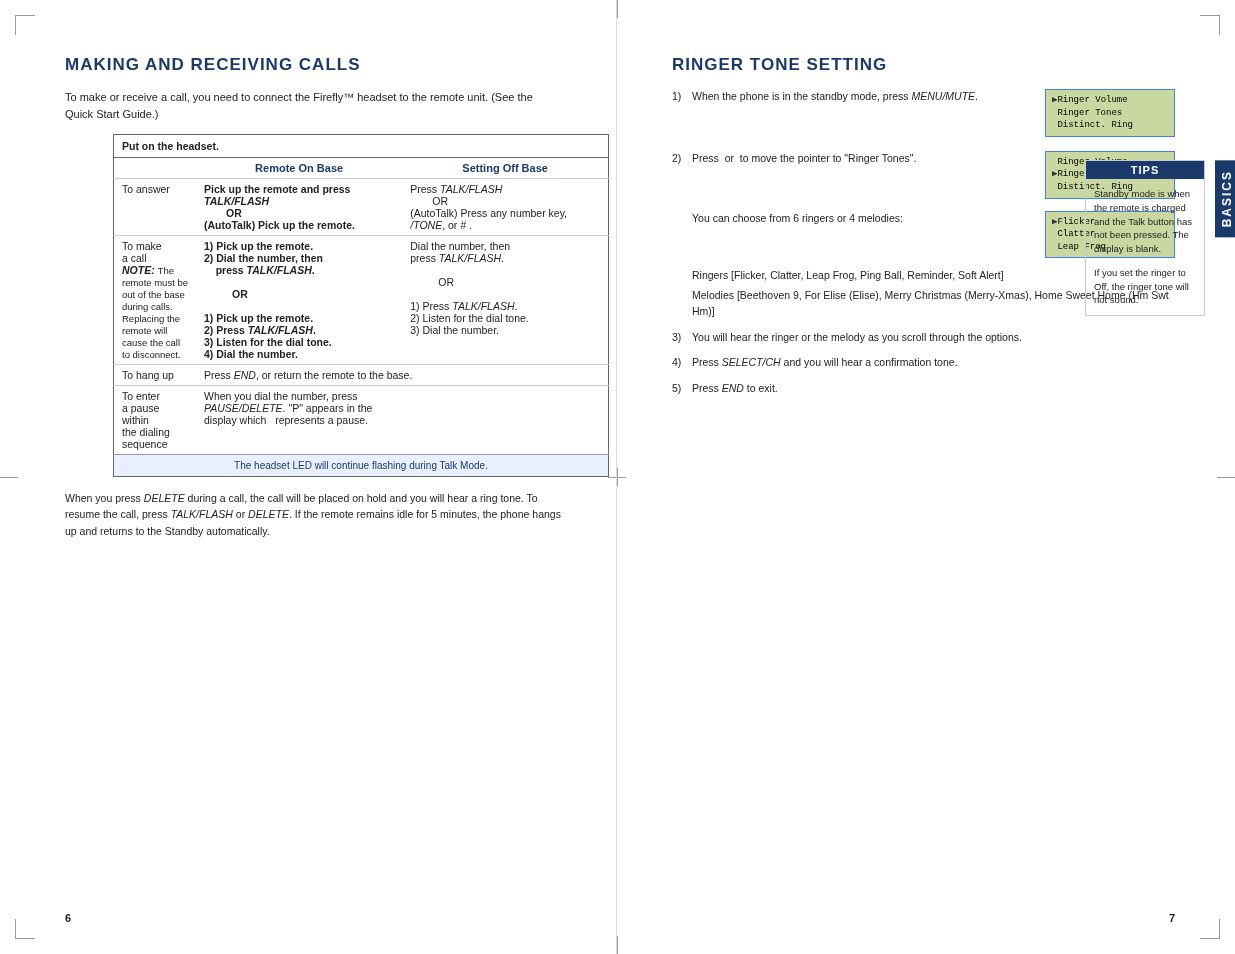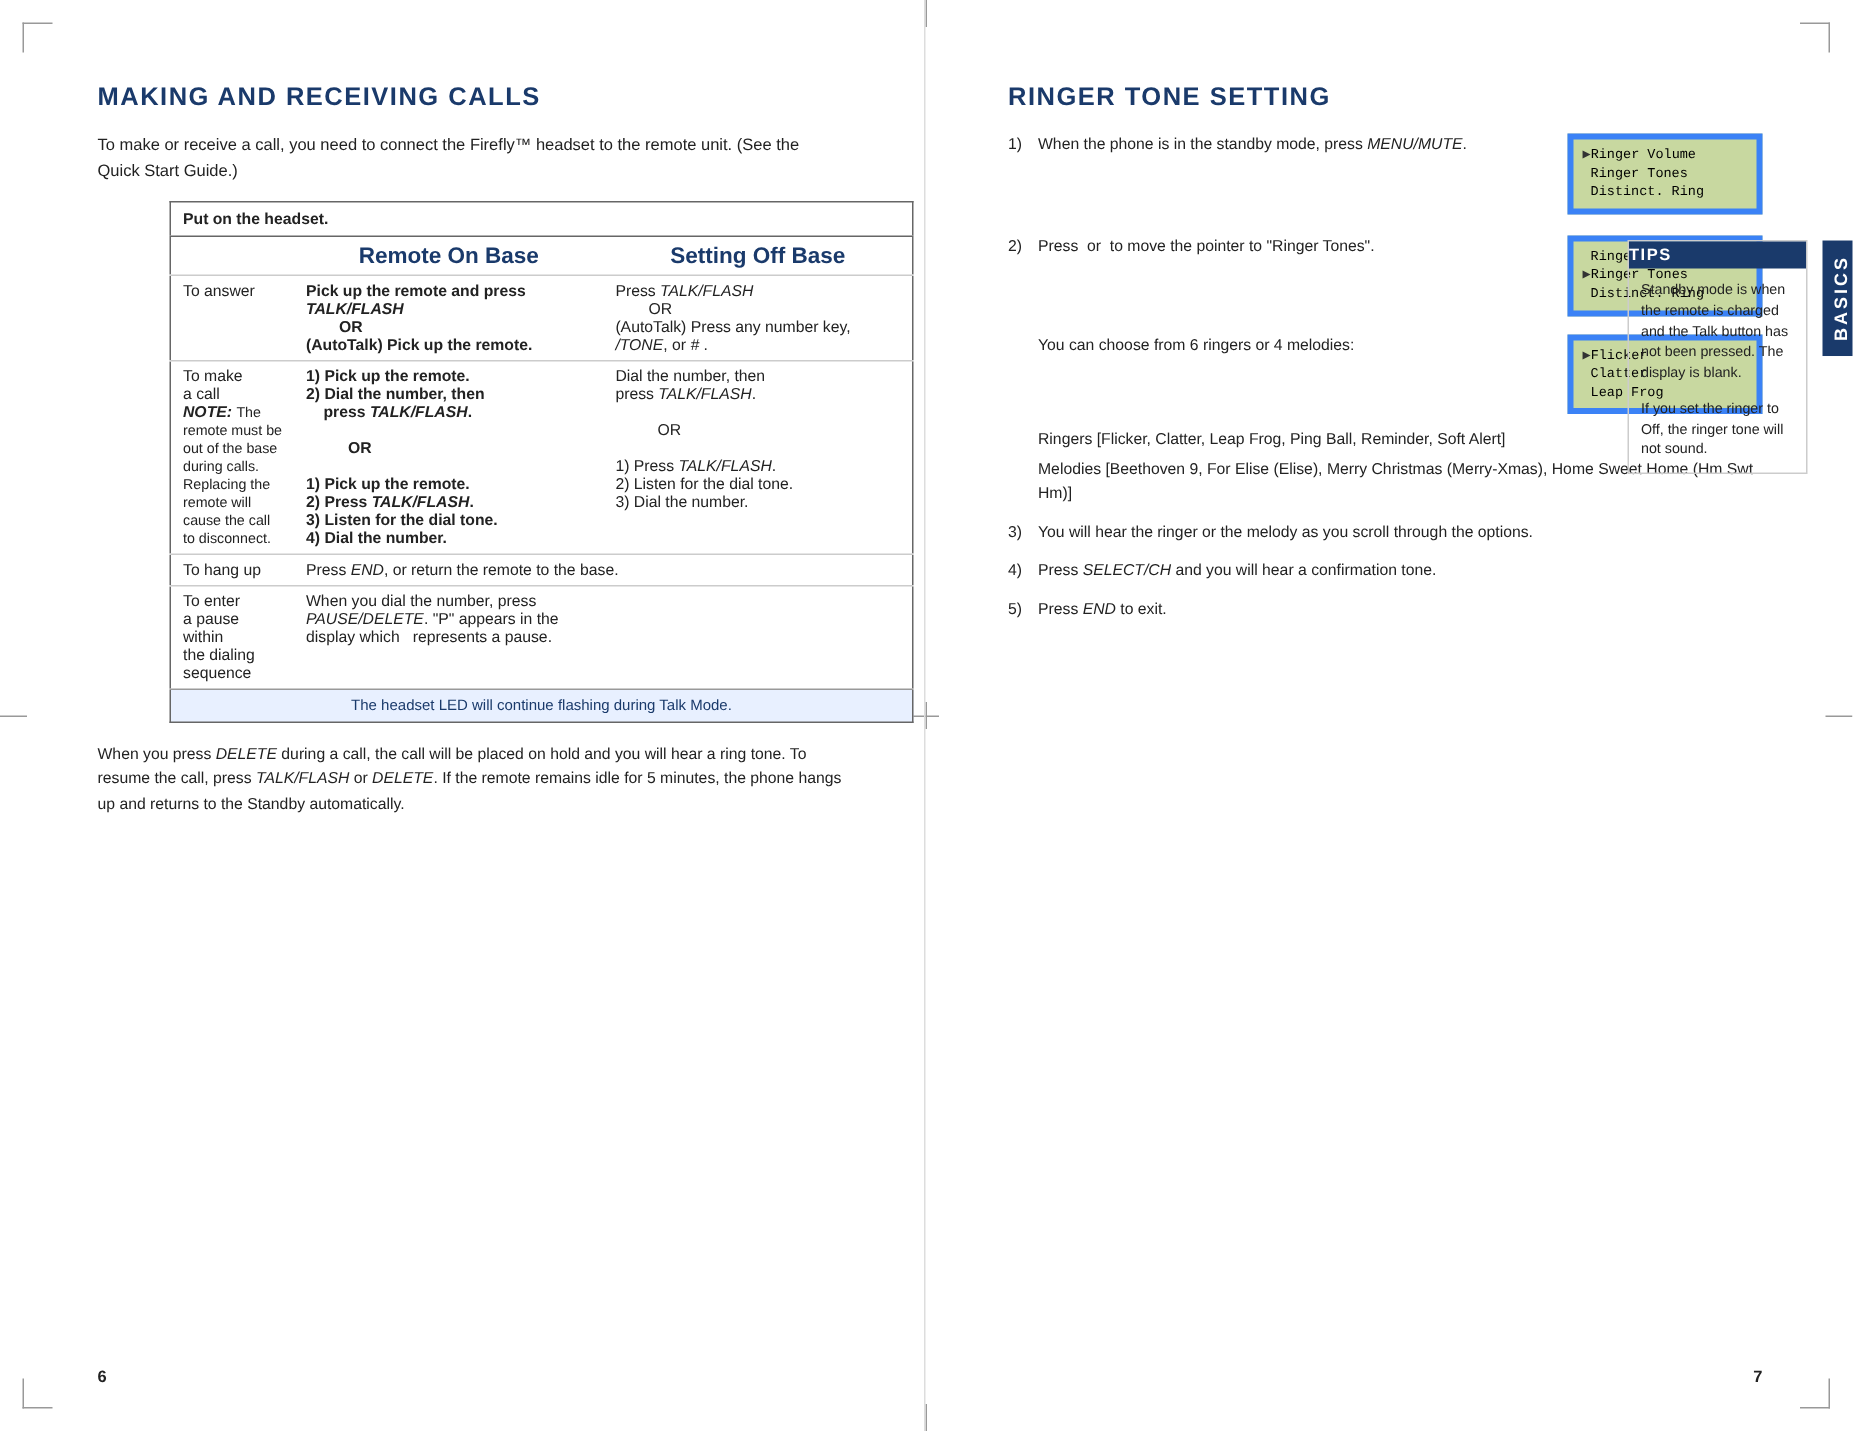--- a/index.html
+++ b/index.html
@@ -93,21 +93,21 @@
       padding: 5px 8px;
       font-weight: bold;
       font-size: 10.5px;
       border-bottom: 1px solid #666;
     }
     .call-table .col-header-row td {
       padding: 4px 8px;
       font-weight: bold;
       color: #1a3a6b;
       text-align: center;
-      font-size: 15px;
+      font-size: 11px;
     }
     .call-table .col-header-row td:first-child {
       text-align: left;
       color: #222;
     }
     .call-table td {
       padding: 4px 8px;
       vertical-align: top;
       border: none;
     }
@@ -181,21 +181,21 @@
       flex: 1;
       font-size: 10.5px;
       color: #222;
       line-height: 1.5;
     }
     .step-content .italic { font-style: italic; }
 
     
     .lcd-box {
       background: #c8d8a0;
-      border: 4px solid #3b82f6;
+      border: 1px solid #3b82f6;
       font-family: 'Courier New', monospace;
       font-size: 9px;
       padding: 4px 6px;
       margin-left: 10px;
       margin-bottom: 4px;
       width: 130px;
       line-height: 1.4;
       color: #000;
     }
     .lcd-arrow {
@@ -207,20 +207,21 @@
       position: absolute;
       right: 30px;
       top: 160px;
       width: 120px;
       border: 1px solid #ccc;
       padding: 0;
     }
     .tips-header {
       background: #1a3a6b;
       color: #fff;
+      text-align: center;
       font-size: 11px;
       font-weight: bold;
       padding: 3px 0;
       letter-spacing: 1px;
     }
     .tips-content {
       padding: 8px;
       font-size: 9.5px;
       line-height: 1.45;
       color: #222;

